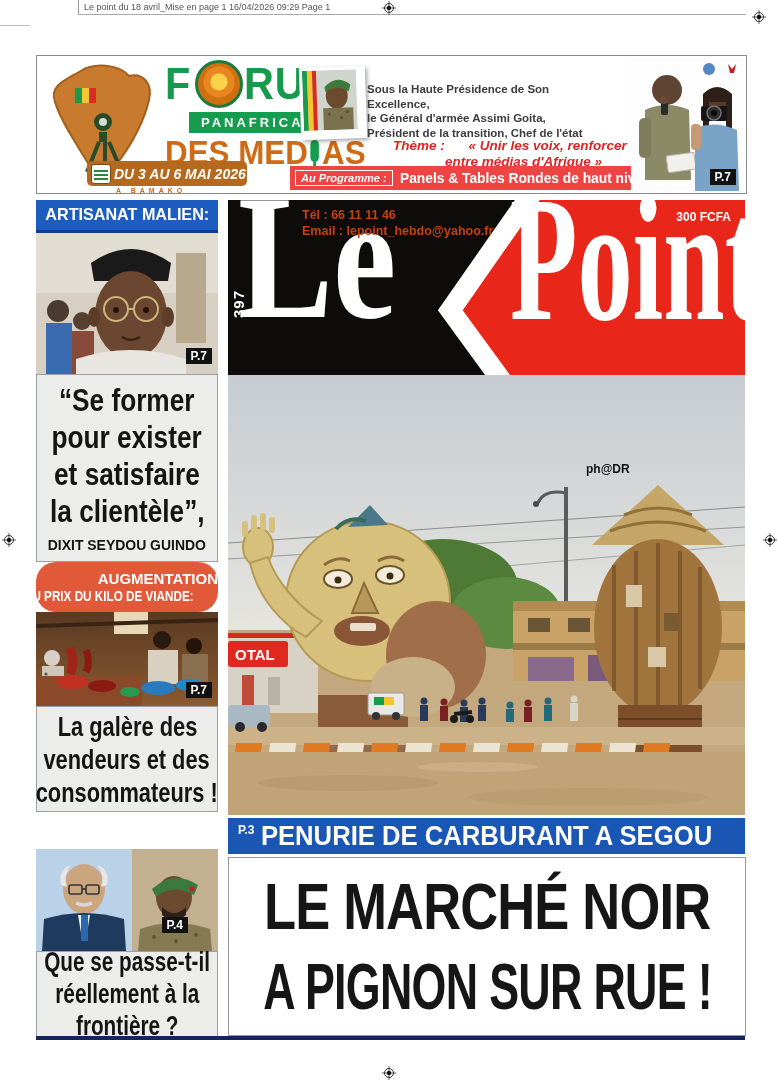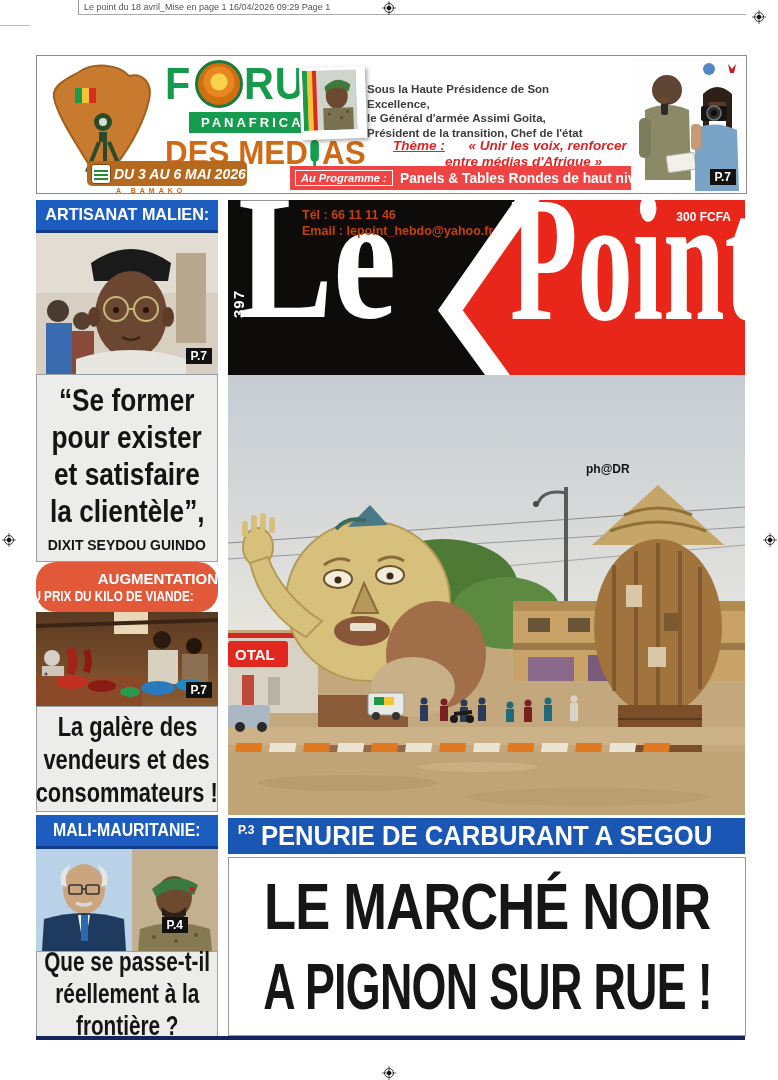--- a/index.html
+++ b/index.html
@@ -34,21 +34,21 @@
   .datebox{left:50px;top:105px;width:160px;height:25px;background:#b5691e;border-radius:5px;
      display:flex;align-items:center;color:#fff;font-weight:bold;font-style:italic;font-size:14px;padding-left:27px;box-sizing:border-box;}
   .calicon{position:absolute;left:4px;top:3px;width:18px;height:18px;background:#fff;border-radius:3px;border:1px solid #7a4a10;}
   .calicon:before{content:"";position:absolute;left:2px;top:5px;right:2px;bottom:2px;
      background:repeating-linear-gradient(#2a8a3a 0 2px,#fff 2px 4px);}
   .bamako{left:79px;top:131px;font-size:7px;font-weight:bold;color:#cf6a17;letter-spacing:4px;}
   .goita-frame{left:263px;top:11px;width:60px;height:66px;background:#fff;padding:3px;
      box-shadow:2px 2px 4px rgba(0,0,0,.35);transform:rotate(-2deg);}
   .presid{left:330px;top:26px;width:230px;font-size:11.5px;font-weight:bold;color:#3c3c3c;line-height:14.5px;}
   .theme{left:356px;top:82px;font-size:13.5px;font-weight:bold;font-style:italic;color:#e02424;line-height:16px;}
-  .theme .tlabel{text-decoration:underline;margin-right:20px;}
+  .theme .tlabel{margin-right:20px;}
   .progbar{left:253px;top:110px;width:341px;height:24px;background:#ef4444;display:flex;align-items:center;}
   .prog-label{border:1px solid #fff;color:#fff;font-style:italic;font-size:11px;font-weight:bold;
      padding:1px 5px;margin:0 7px 0 5px;white-space:nowrap;}
   .prog-text{color:#fff;font-weight:bold;font-size:14.5px;white-space:nowrap;transform:scaleX(.95);transform-origin:left center;}
   .journ{left:594px;top:2px;width:113px;height:133px;}
   .pref{position:absolute;background:#111;color:#fff;font-weight:bold;font-size:12px;padding:1px 5px;}
 
   
   .lc{left:36px;width:182px;box-sizing:border-box;}
   .bluebar{background:#1d5dc0;border-bottom:3px solid #123d8f;color:#fff;display:flex;align-items:center;justify-content:center;}
@@ -296,23 +296,20 @@
     </svg>
     <span class="pref" style="right:6px;bottom:8px">P.7</span>
   </div>
 
   <div class="abs lc graybox" style="top:706px;height:106px">
     <div class="cx gline">La galère des</div>
     <div class="cx gline">vendeurs et des</div>
     <div class="cx gline">consommateurs !</div>
   </div>
 
-  <div class="abs lc bluebar" style="top:815px;height:34px">
-    <span class="cx h-maur">MALI-MAURITANIE:</span>
-  </div>
 
   <div class="abs lc" style="top:849px;height:102px">
     <svg width="182" height="102" viewBox="0 0 182 102">
       <rect width="96" height="102" fill="#b9d2e8"></rect>
       <rect x="96" width="86" height="102" fill="#c2b090"></rect>
       <ellipse cx="48" cy="40" rx="21" ry="25" fill="#caa57e"></ellipse>
       <path d="M25,36 q-3,-16 10,-20 q-8,10 -4,22 Z" fill="#e6e6e6"></path>
       <path d="M71,36 q3,-16 -10,-20 q8,10 4,22 Z" fill="#e6e6e6"></path>
       <rect x="33" y="36" width="13" height="9" rx="2" fill="none" stroke="#333" stroke-width="1.6"></rect>
       <rect x="50" y="36" width="13" height="9" rx="2" fill="none" stroke="#333" stroke-width="1.6"></rect>

